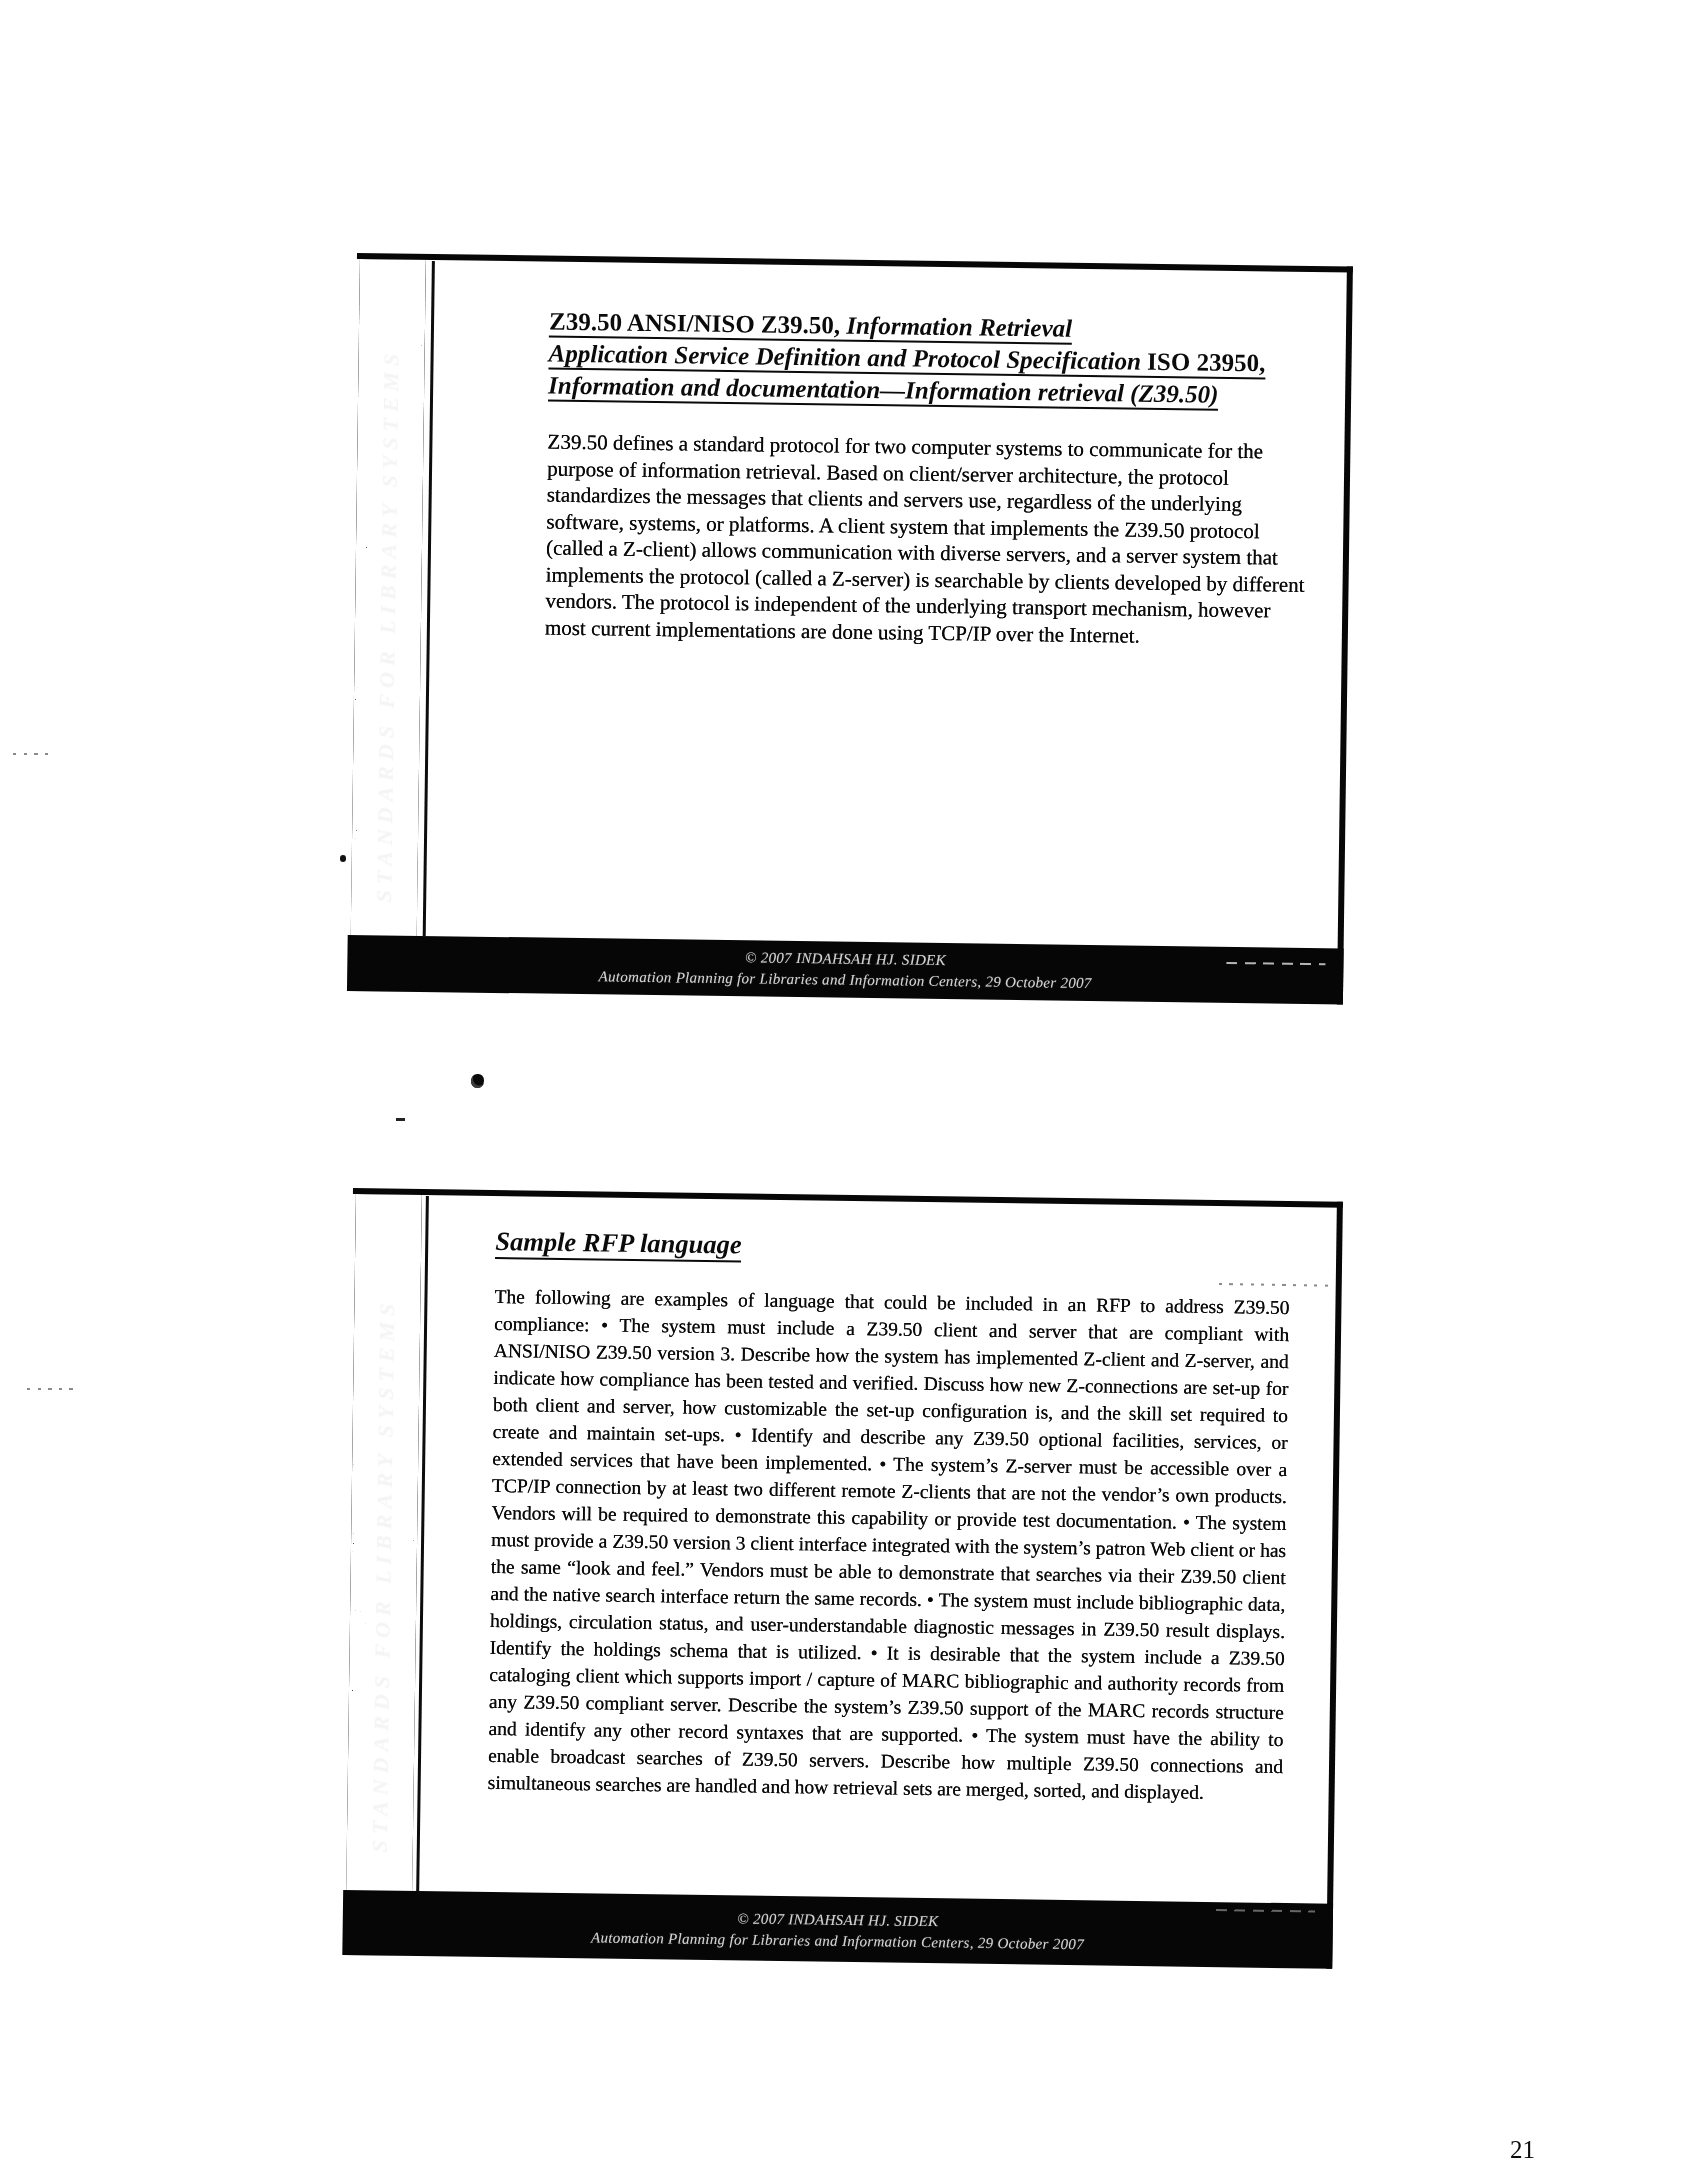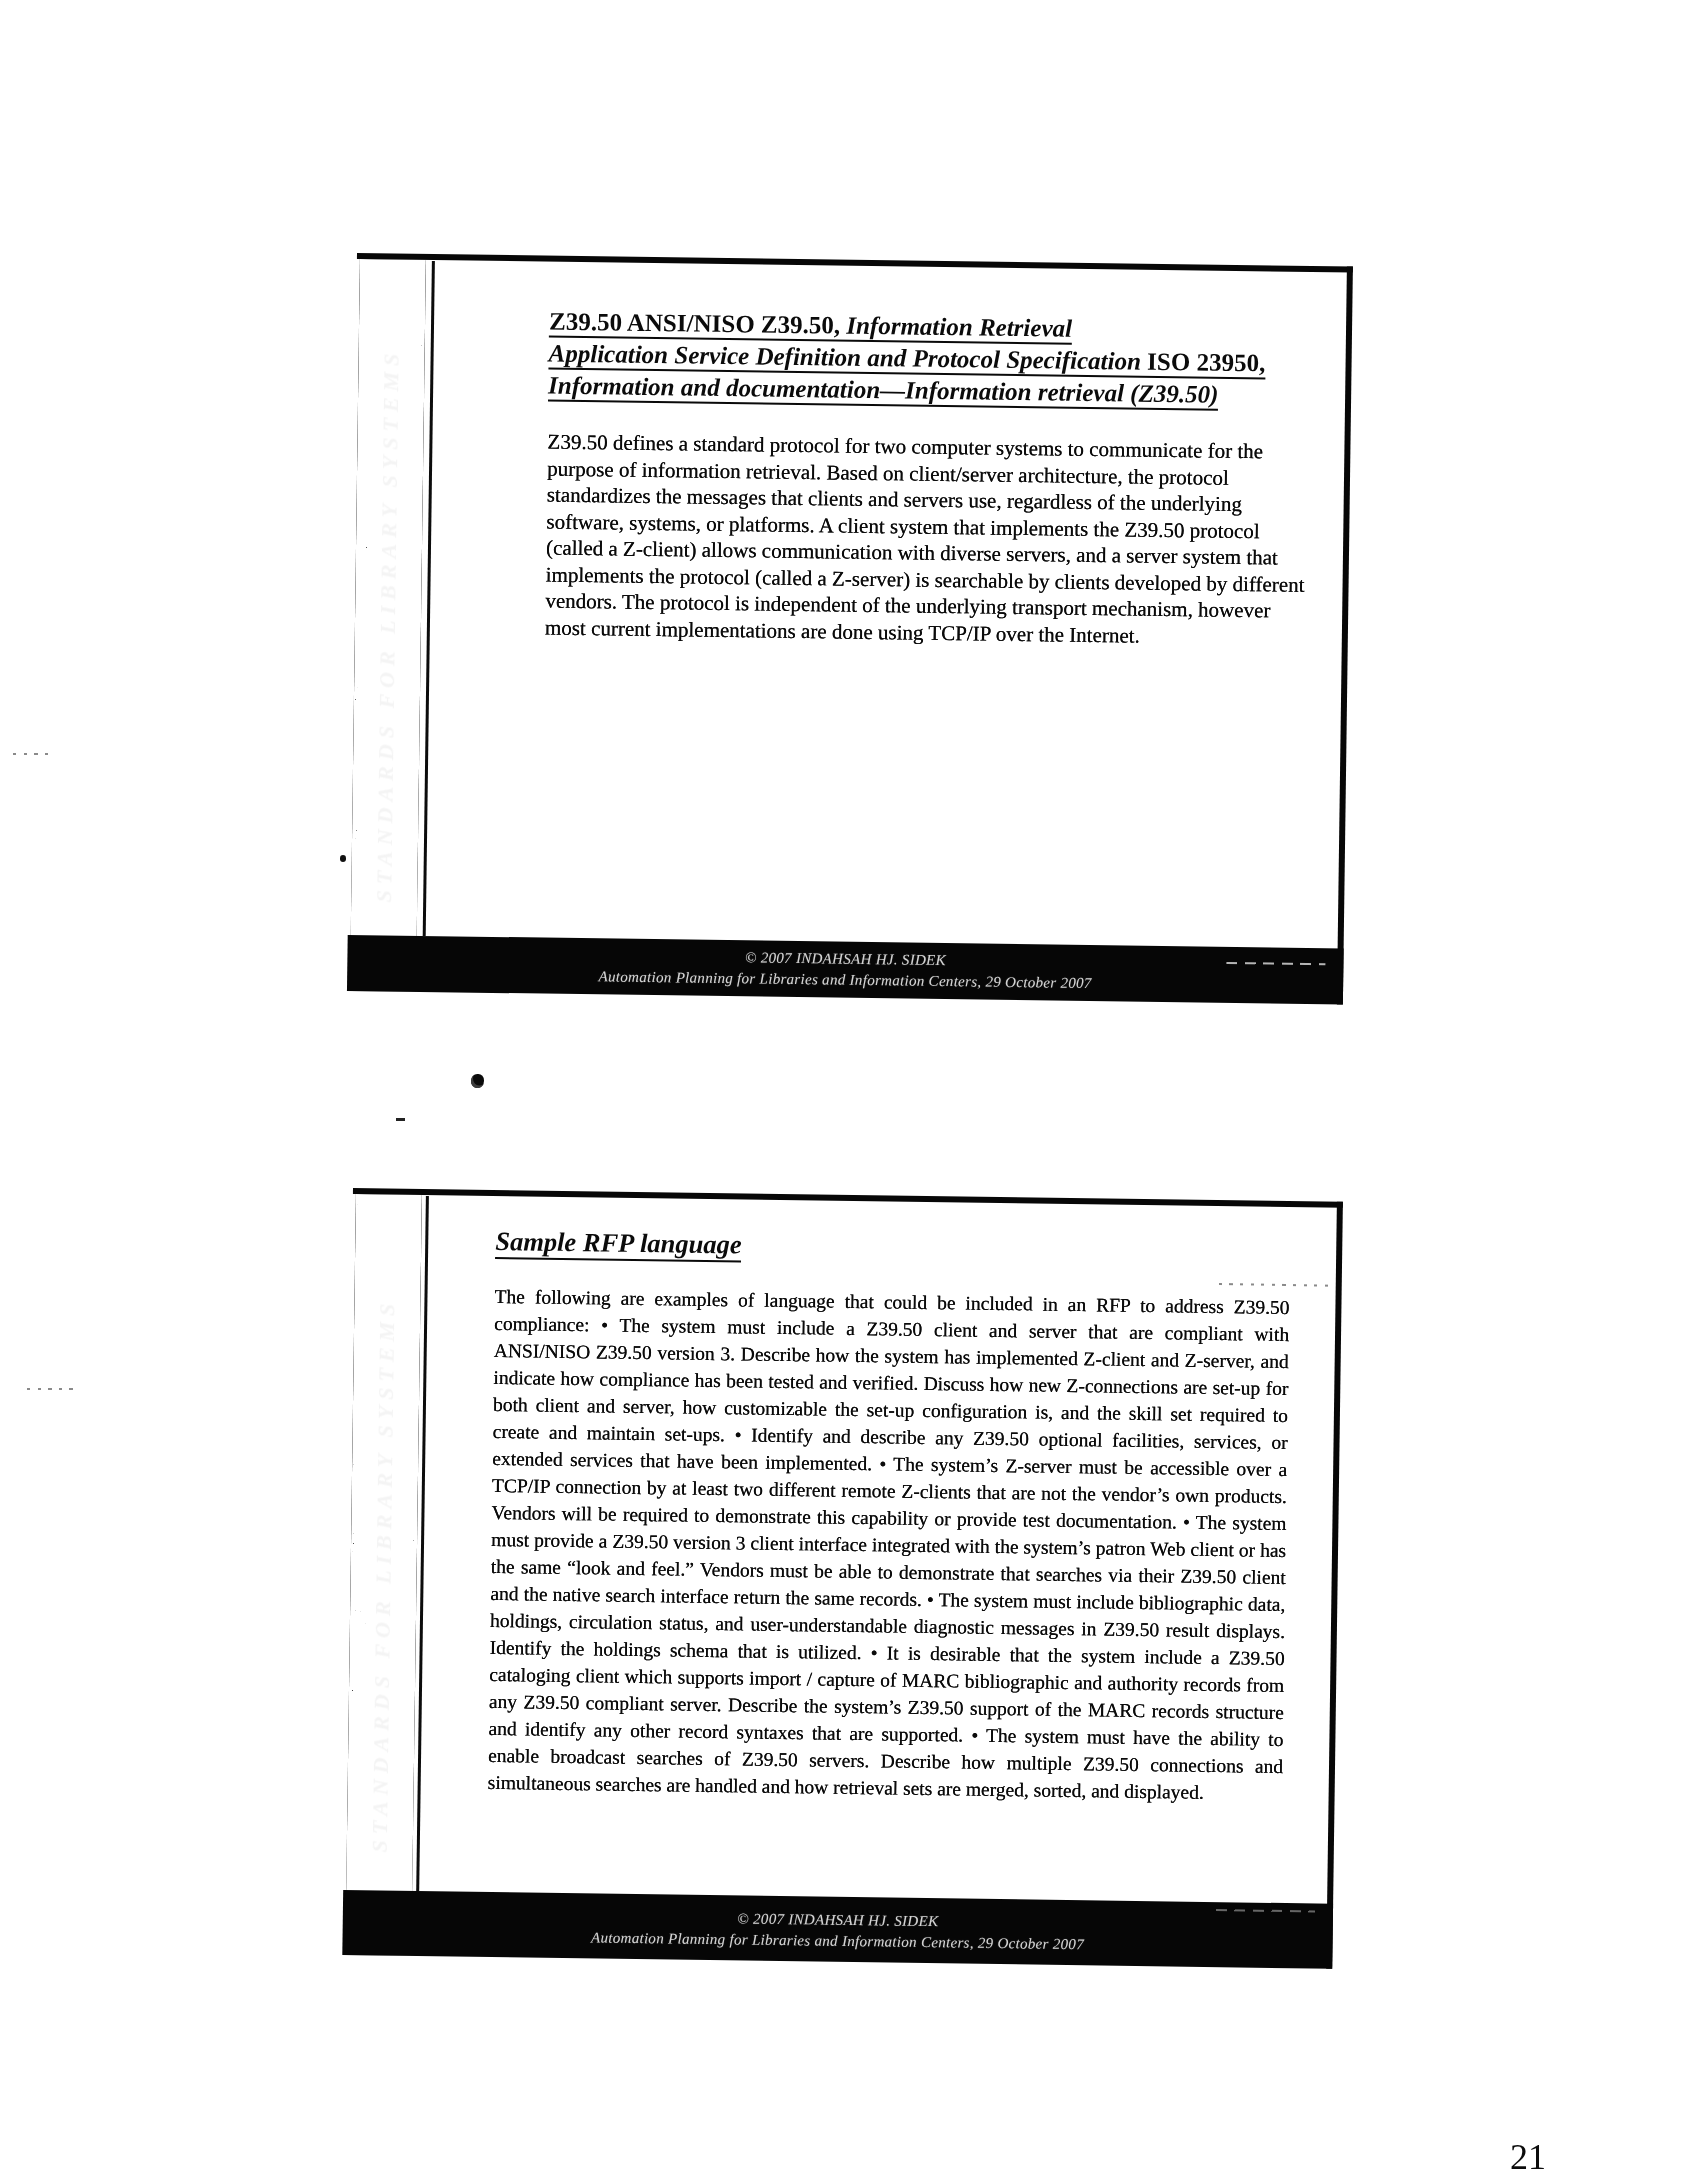--- a/index.html
+++ b/index.html
@@ -55,21 +55,21 @@
   #slide2 .footer-dashes { top:6.6px; opacity:.55; }
 
   
   .artifact { position:absolute; }
   .dots { height:2px; background:repeating-linear-gradient(90deg,#8a8a8a 0 3.3px,transparent 3.3px 10.6px); }
   .blob { width:12.6px; height:14px; background:#0a0a0a; border-radius:50% 45% 50% 48%;
           box-shadow:inset 2px -2.6px 0 0 #3c3c3c; }
   .speck { width:6px; height:6.6px; background:#111; border-radius:50%; }
   .dash { height:2.6px; background:#222; }
 
-  .page-number { position:absolute; left:1510px; top:2136px; font-size:36px; }
+  .page-number { position:absolute; left:1510px; top:2136px; font-size:25px; }
 </style>
 </head>
 <body>
 
 <div class="page">
 
   <div class="slide" id="slide1">
     <div class="strip">
       <svg viewBox="0 0 100 1106" width="66" height="732">
         <filter id="grain1">

